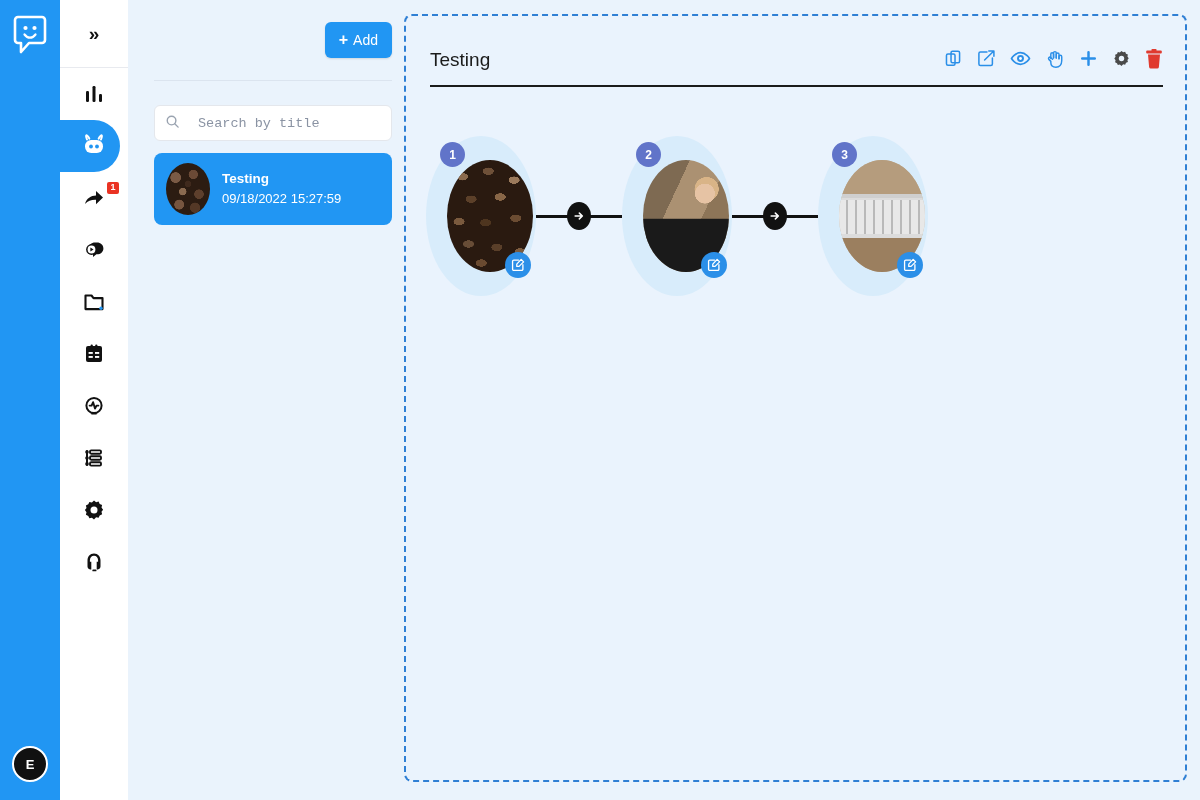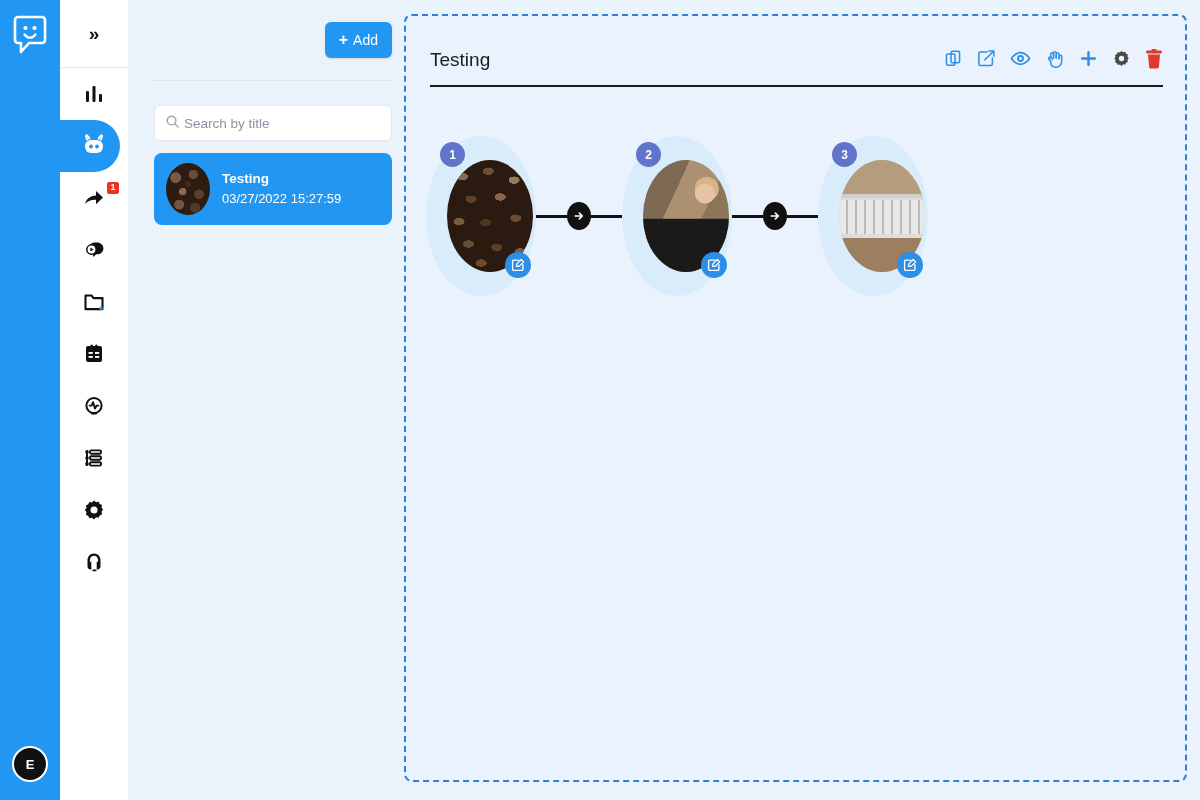--- a/index.html
+++ b/index.html
@@ -99,23 +99,23 @@
     position: absolute; left: 26px; right: 8px; top: 80px;
     height: 1px; background: #dbe4ef;
   }
   .search-wrap {
     position: absolute; left: 26px; right: 8px; top: 105px;
     height: 36px; background: #fff; border: 1px solid #e4e7ec;
     border-radius: 6px; display: flex; align-items: center; padding: 0 10px;
   }
   .search-wrap svg { flex: none; color: #9aa3b0; }
   .search-input {
-    border: none; outline: none; flex: 1; margin-left: 4px;
+    border: none; outline: none; flex: 1; margin-left: 18px;
     font-size: 13.5px; color: #a16207;
-    font-family: Liberation Sans, sans-serif; background: transparent;
+    font-family: Liberation Mono, monospace; background: transparent;
   }
   .search-input::placeholder { color: #8a93a3; }
 
   .list { position: absolute; left: 26px; right: 8px; top: 153px; }
   .list-item {
     height: 72px; border-radius: 8px; background: #2196f3;
     display: flex; align-items: center; padding: 0 12px; gap: 12px;
     cursor: pointer;
   }
   .thumb {
@@ -380,21 +380,21 @@
         </svg>
       </span>
       <input class="search-input" type="text" placeholder="Search by title" style="">
     </div>
 
     <div class="list">
       <div class="list-item">
         <div class="thumb"></div>
         <div class="li-text">
           <div class="li-title">Testing</div>
-          <div class="li-sub">03/27/2022 15:27:59</div>
+          <div class="li-sub">09/18/2022 15:27:59</div>
         </div>
       </div>
     </div>
 
   </div>
 
   <div class="canvas">
 
     <div class="canvas-head">
       <div class="canvas-title">Testing</div>

